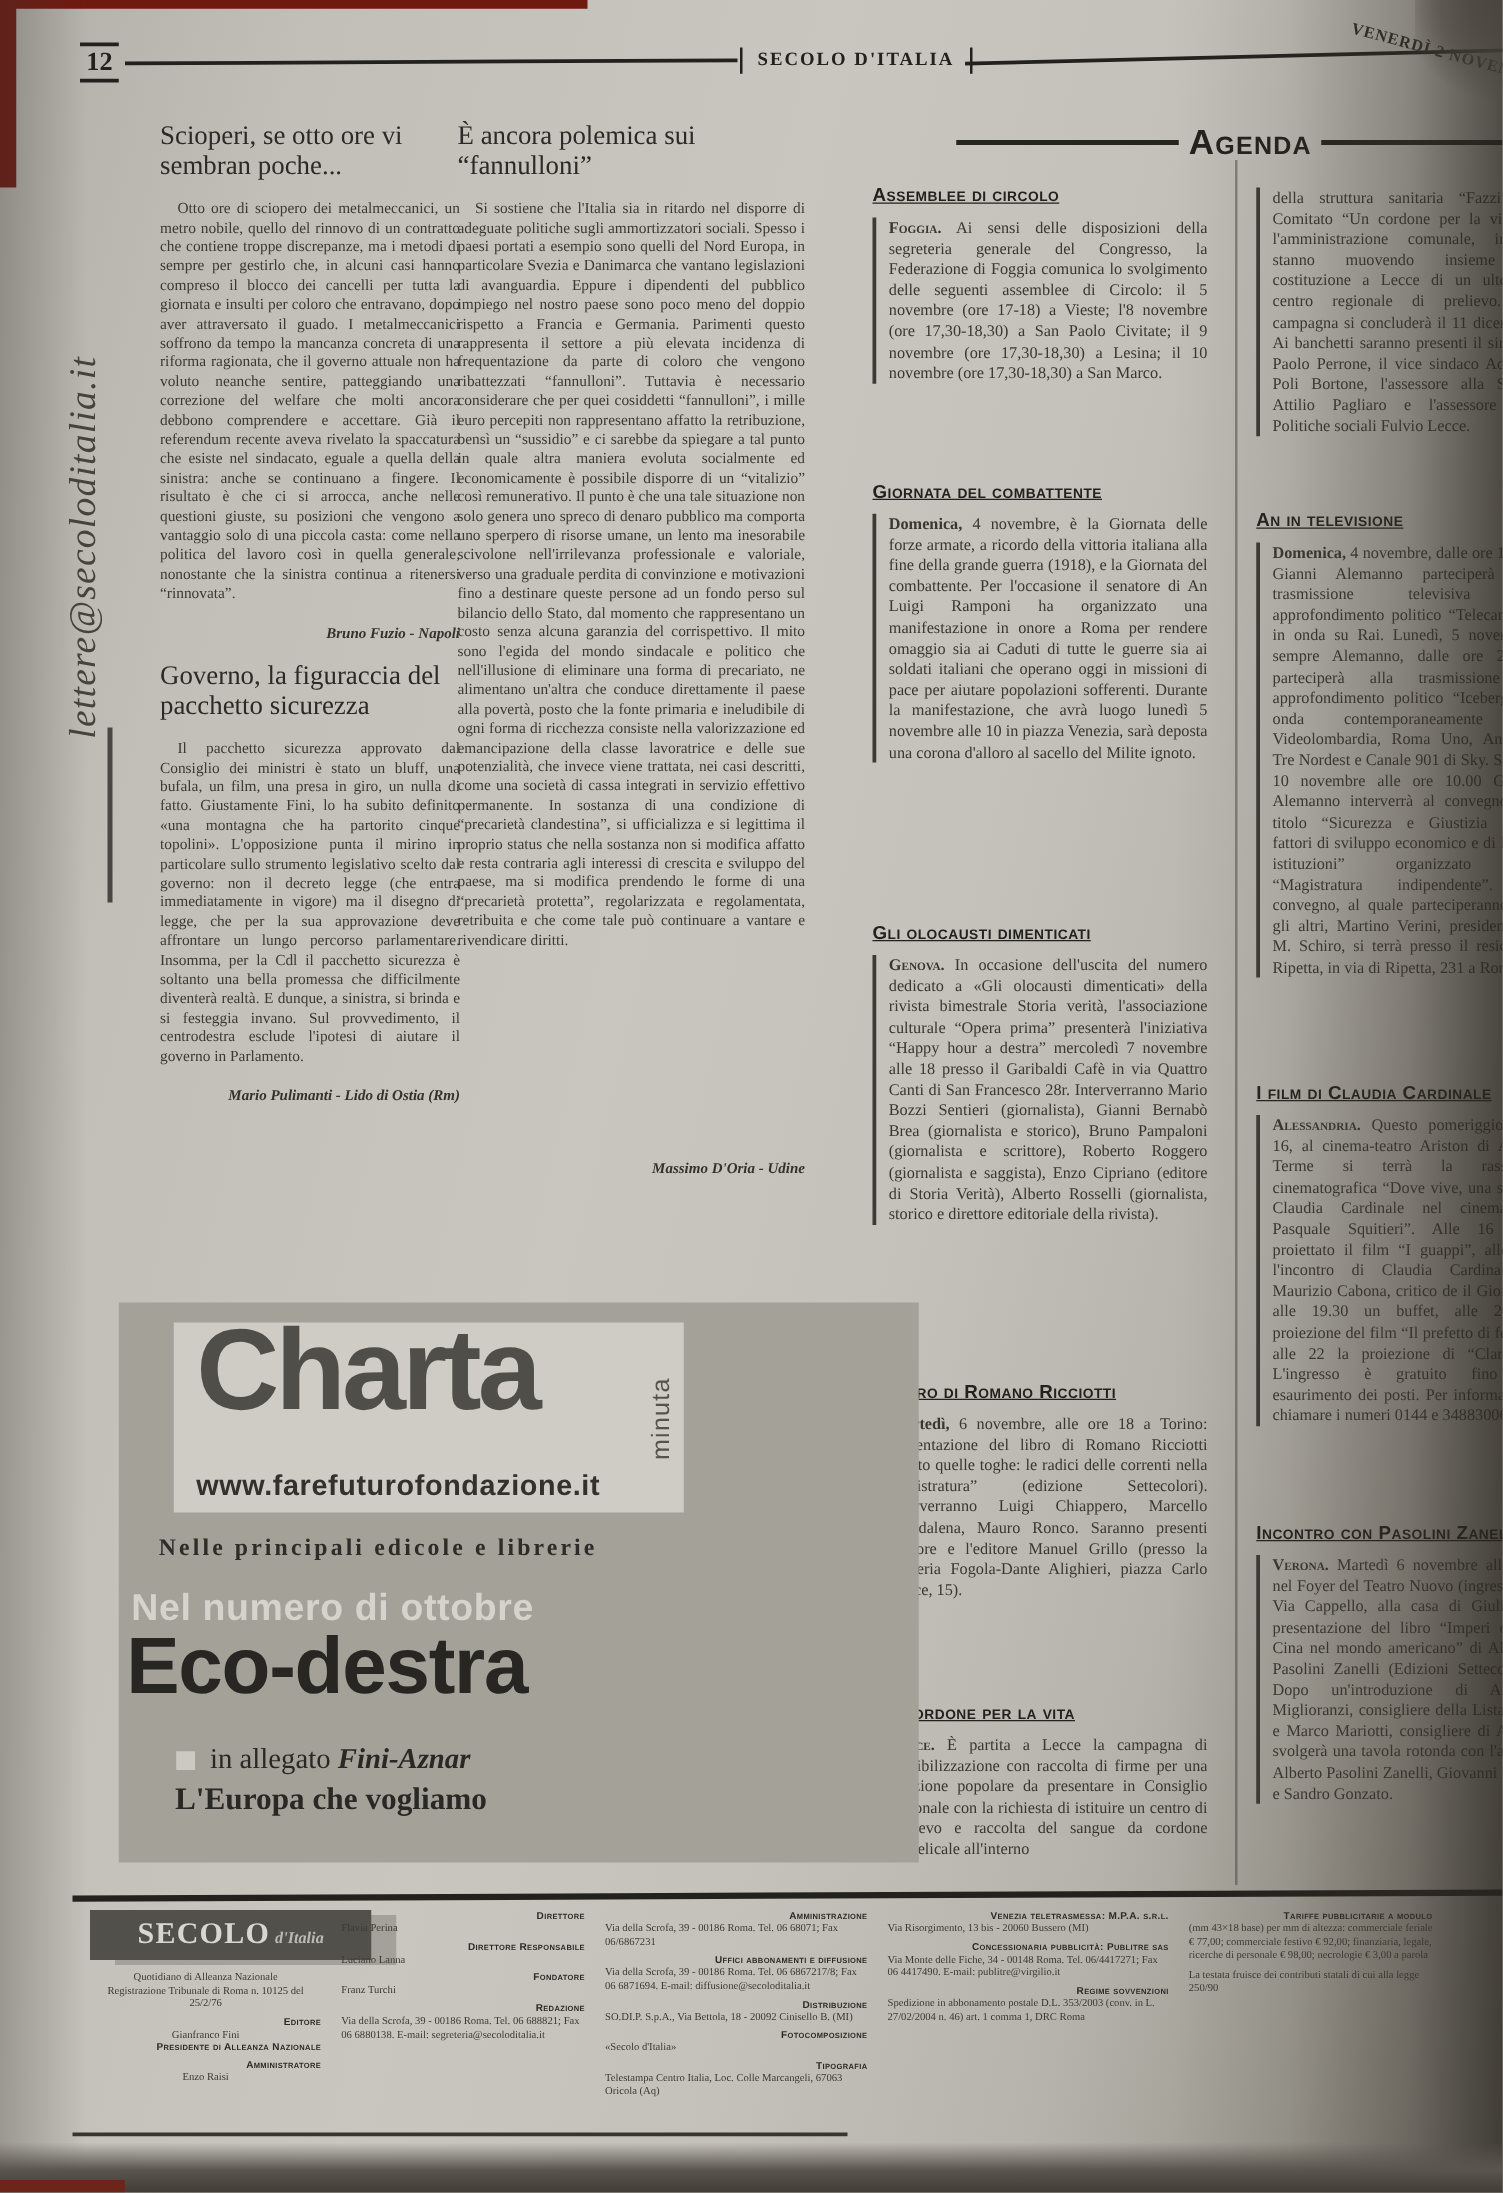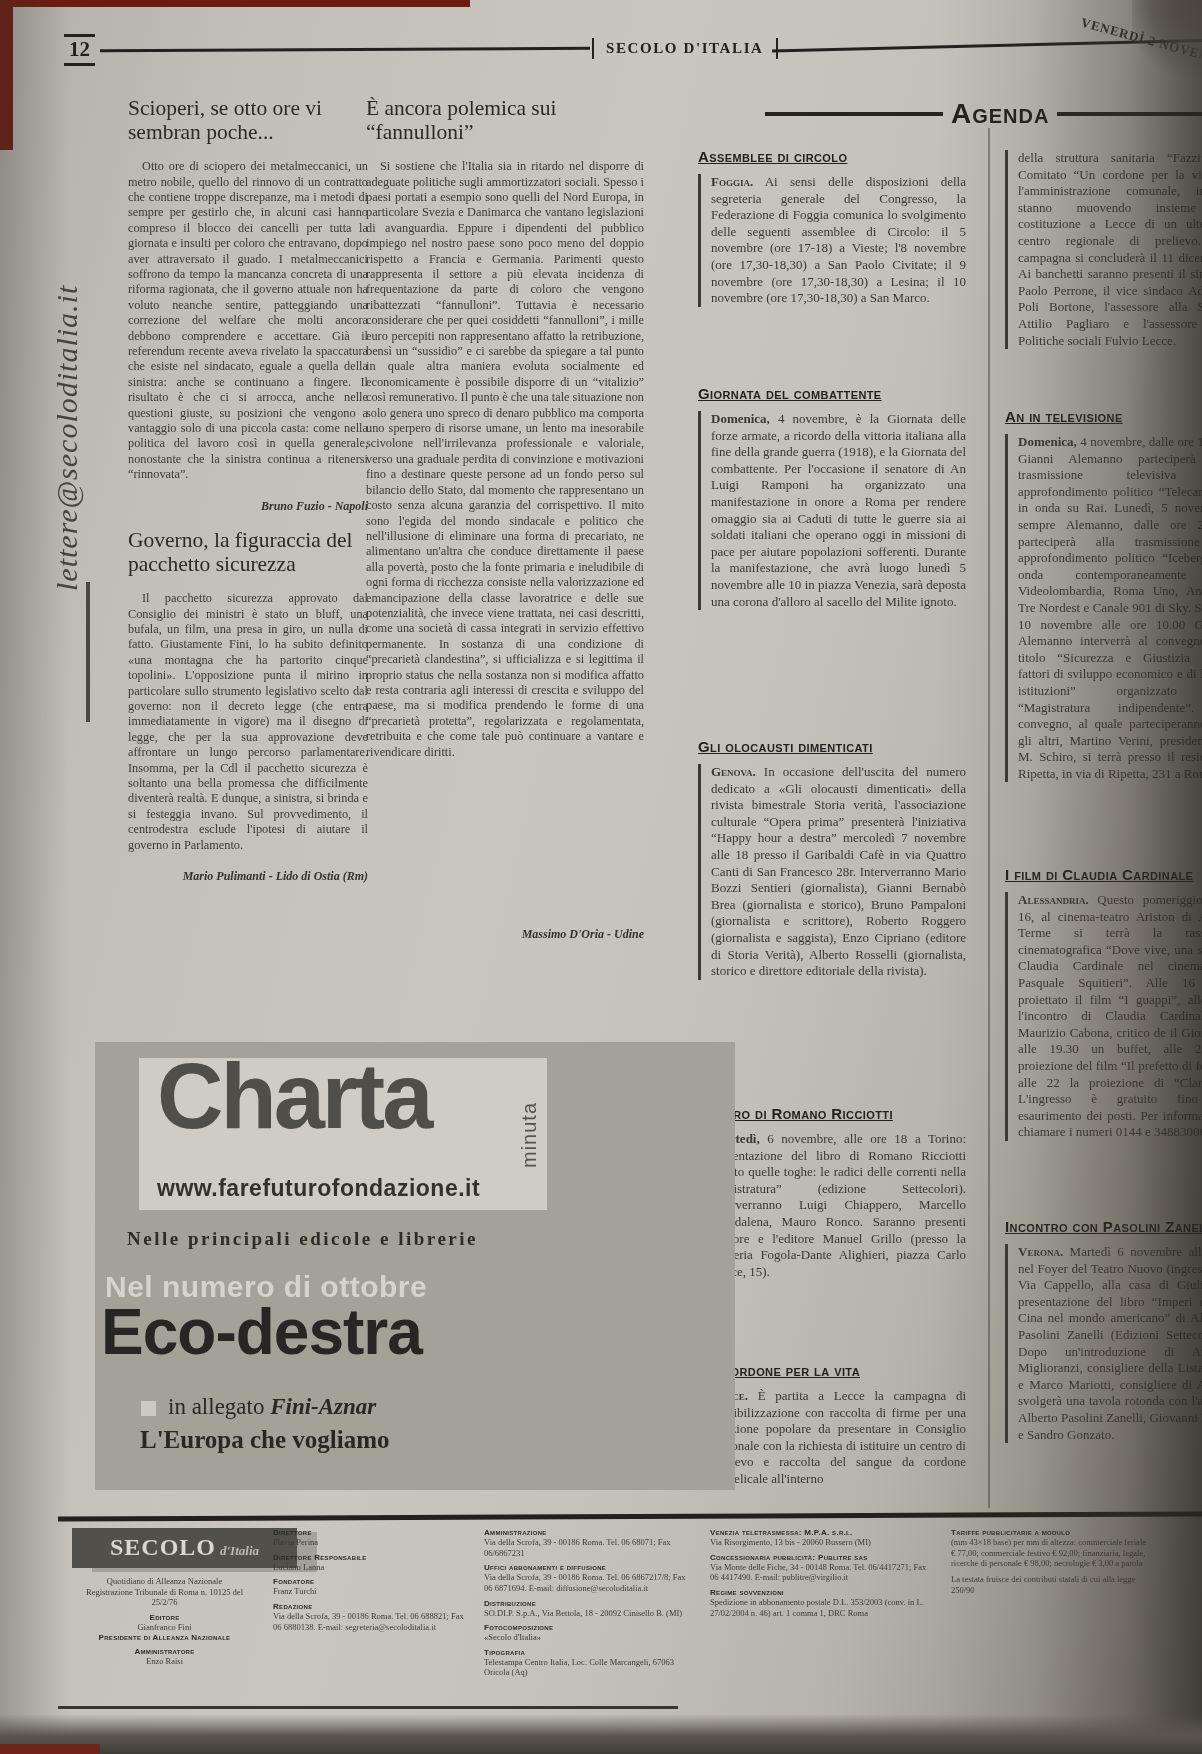--- a/index.html
+++ b/index.html
@@ -75,21 +75,21 @@
   
   .f-rule{position:absolute;left:58px;top:1514px;width:1144px;height:5px;background:#23211d;transform:rotate(-.25deg);z-index:2;}
   .f-rule2{position:absolute;left:58px;top:1706px;width:620px;height:3px;background:#37352f;z-index:2;}
   .colophon{position:absolute;left:72px;top:1528px;width:1085px;display:grid;
     grid-template-columns:185px 195px 210px 225px 195px;column-gap:16px;z-index:2;}
   .f-logo{background:#51504a;color:#d9d6d0;width:205px;padding:6px 10px 7px;margin-bottom:8px;
     box-shadow:20px 4px 0 rgba(140,137,130,.6);}
   .f-logo-main{font:bold 24px "Liberation Serif",serif;letter-spacing:1px;}
   .f-logo-sub{font:italic bold 13px "Liberation Serif",serif;margin-left:0;color:#bdbab3;}
   .f-row{margin-bottom:5px;}
-  .f-lab{font:bold 8px "Liberation Sans",sans-serif;font-variant:small-caps;letter-spacing:.3px;color:#2c2a26;}
+  .f-lab{font:bold 8px "Liberation Sans",sans-serif;font-variant:small-caps;letter-spacing:.3px;color:#2c2a26;text-align:right;}
   .f-val{font:8.5px/1.25 "Liberation Serif",serif;color:#3b3933;}
   .f-col.center{text-align:center;}
 </style>
 </head>
 <body>
 
 <div class="page">
 
   <div class="strip top-red"></div>
   <div class="strip left-red"></div>

